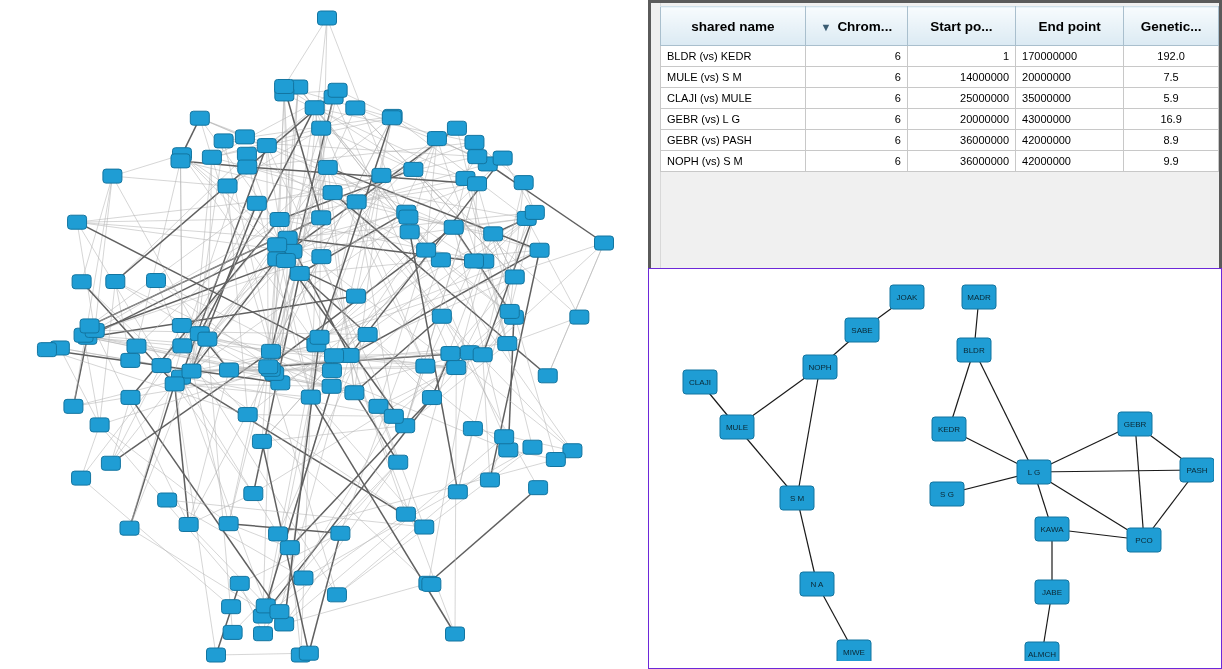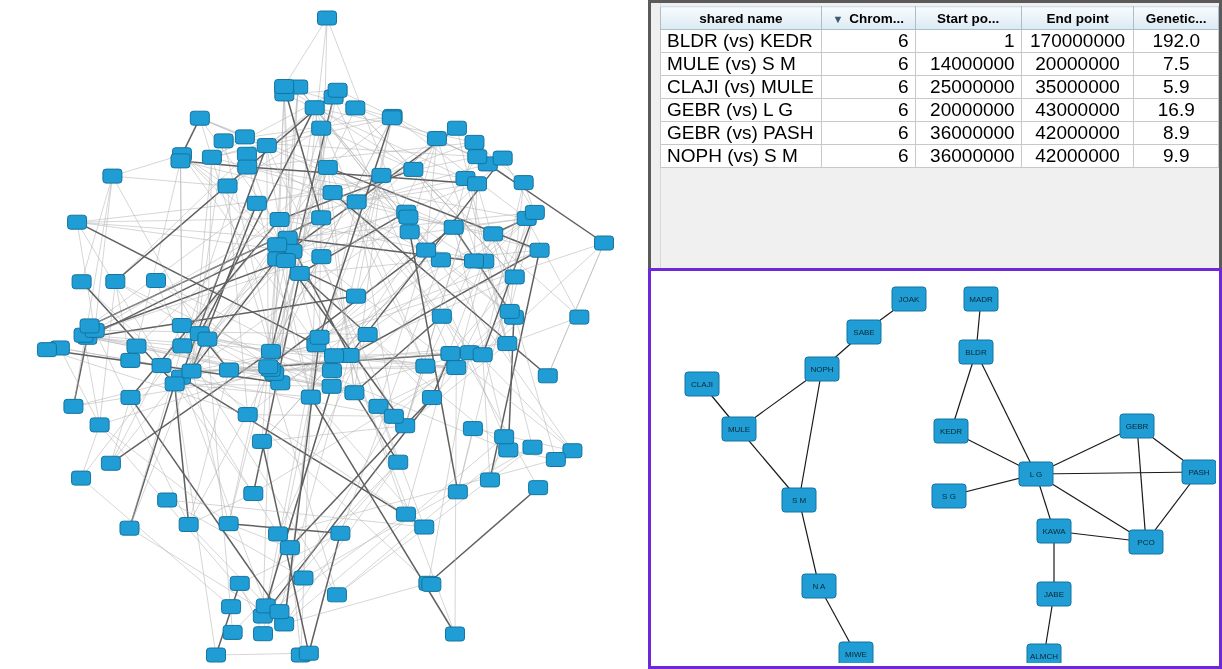--- a/index.html
+++ b/index.html
@@ -59,37 +59,37 @@
     font-size: 13px;
   }
   table.grid th {
     background: linear-gradient(to bottom, #f7fbfd 0%, #dbeaf3 100%);
     border: 1px solid #a9bfcd;
     border-top: 1px solid #cfe0ea;
     height: 22px;
     font-weight: bold;
     color: #000000;
     font-size: 13.5px;
-    padding: 0 6px;
+    padding: 8px 6px;
     text-align: center;
     white-space: nowrap;
   }
   table.grid td {
     border: 1px solid #c8c8c8;
     height: 20px;
     padding: 0 6px;
     color: #000;
-    font-size: 19px;
+    font-size: 11px;
     white-space: nowrap;
     background: #ffffff;
   }
   td.c-name { text-align: left; width: 150px; }
   td.c-chrom { text-align: right; width: 96px; }
   td.c-start { text-align: right; width: 108px; }
-  td.c-end { text-align: center; width: 108px; }
+  td.c-end { text-align: left; width: 108px; }
   td.c-gen { text-align: center; width: 90px; }
   th.h-name { width: 150px; }
   th.h-chrom { width: 96px; position: relative; }
   th.h-start { width: 108px; }
   th.h-end { width: 108px; }
   th.h-gen { width: 90px; }
   .filter-icon {
     display: inline-block;
     vertical-align: middle;
     margin-right: 6px;
@@ -98,21 +98,21 @@
   }
 
   
   #detail-panel {
     position: absolute;
     left: 648px;
     top: 268px;
     width: 574px;
     height: 401px;
     box-sizing: border-box;
-    border: 3px solid #6d28d9;
+    border: 1px solid #6d28d9;
     background: #ffffff;
     overflow: hidden;
   }
   #detail-inner {
     position: absolute;
     left: 3px; top: 3px;
     width: 562px;
     height: 389px;
     background: #ffffff;
   }

